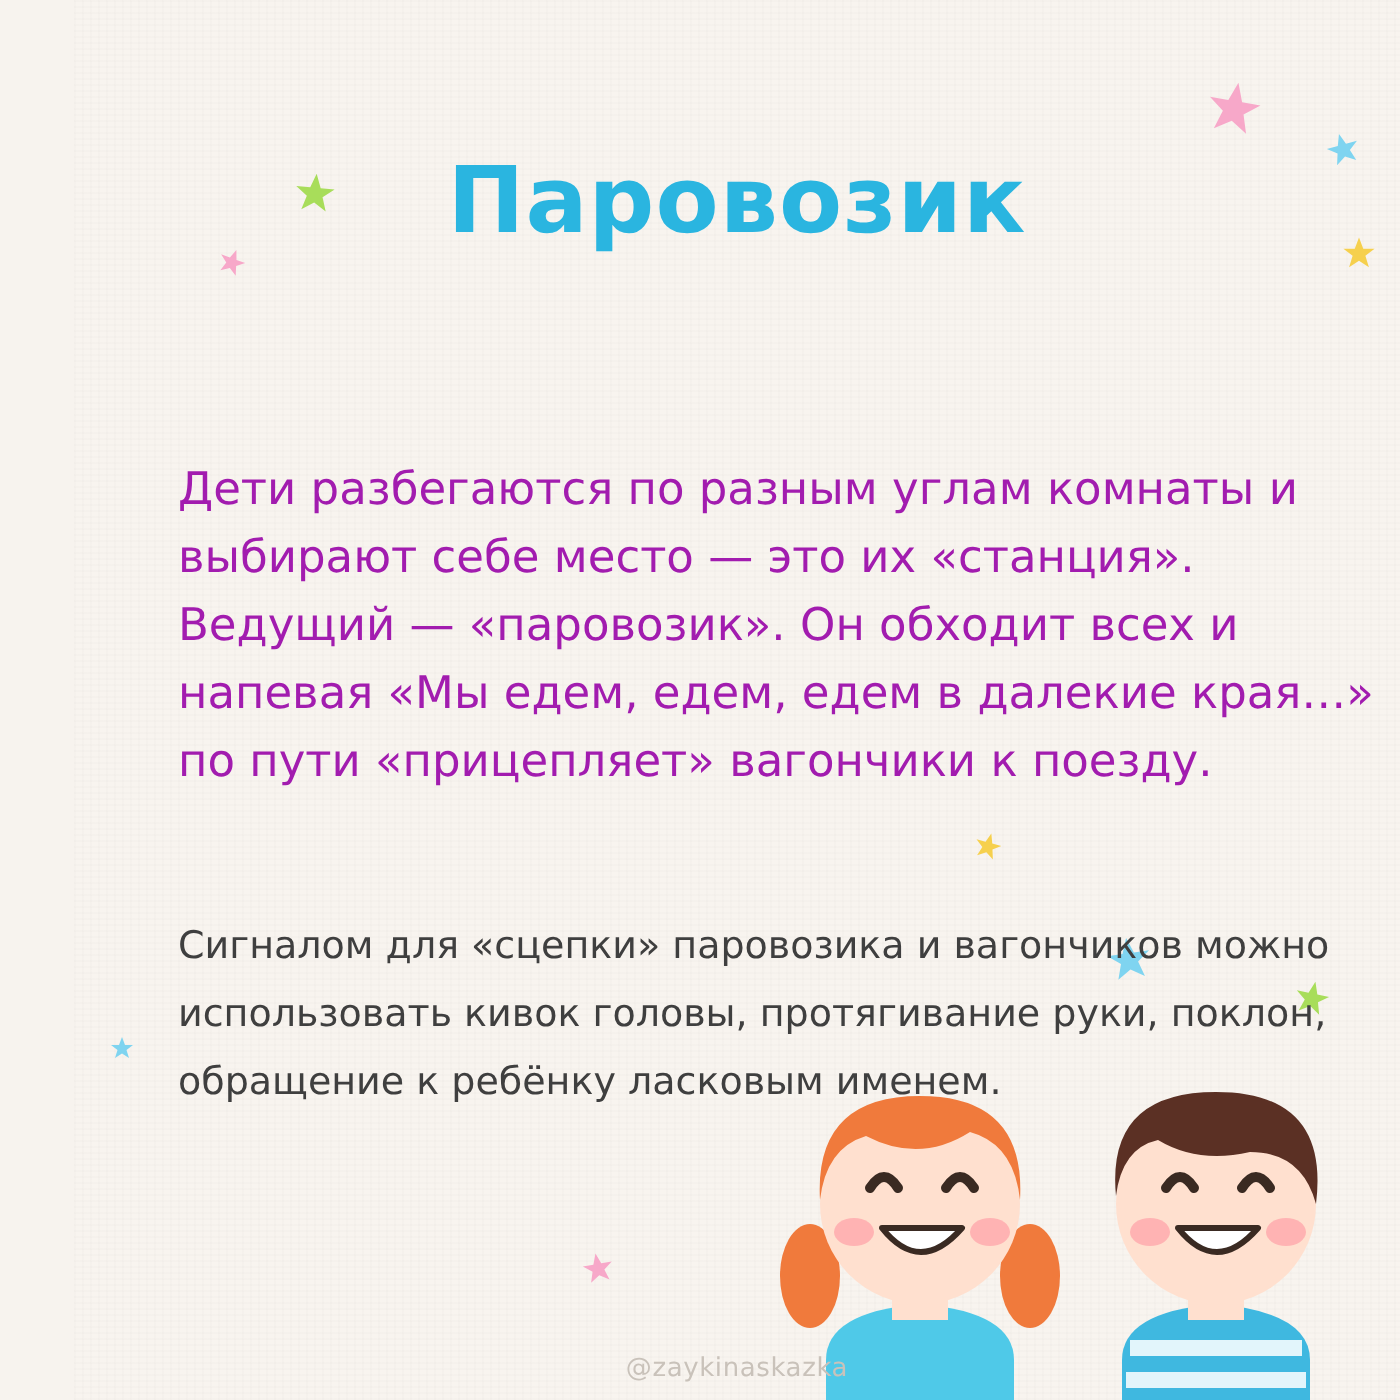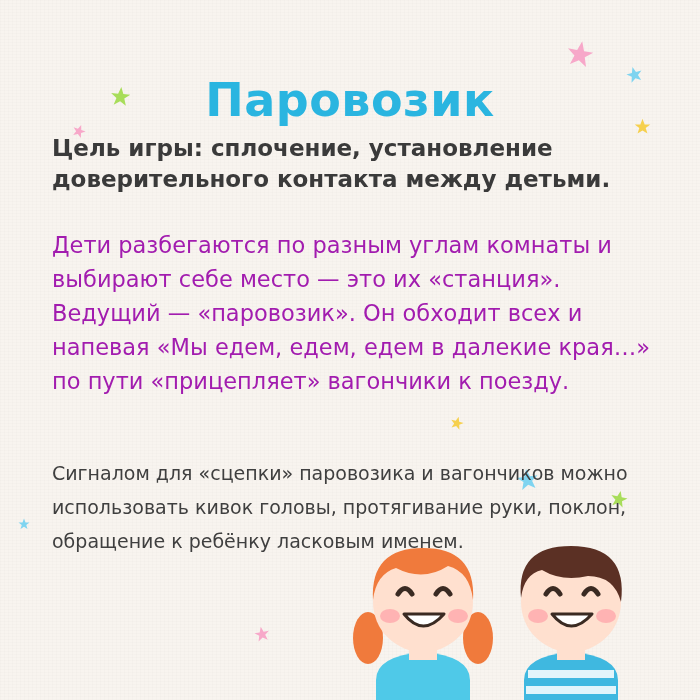--- a/index.html
+++ b/index.html
@@ -11,20 +11,21 @@
     height: 700px;
     background: #f7f3ee;
     font-family: "DejaVu Sans", sans-serif;
     overflow: hidden;
     position: relative;
   }
   .page {
     position: absolute;
     inset: 0;
     background: #f8f4ef;
+    margin-left: 37px;
   }
   
   .texture {
     position: absolute;
     inset: 0;
     background:
       repeating-linear-gradient(0deg, rgba(0,0,0,0.012) 0px, rgba(0,0,0,0.012) 1px, rgba(255,255,255,0) 1px, rgba(255,255,255,0) 3px),
       repeating-linear-gradient(90deg, rgba(0,0,0,0.010) 0px, rgba(0,0,0,0.010) 1px, rgba(255,255,255,0) 1px, rgba(255,255,255,0) 4px);
     pointer-events: none;
   }
@@ -146,21 +147,20 @@
       </svg>
   </span>
   <span class="star" style="left:18px; top:518px;">
     <svg width="12" height="12" viewBox="0 0 24 24">
         <path d="M12 1 L15 9 L23 9 L16.5 14 L19 22 L12 17.5 L5 22 L7.5 14 L1 9 L9 9 Z" fill="#7fd4f0"></path>
       </svg>
   </span>
 
   <h1 class="title">Паровозик</h1>
 
-  <div class="goal">Цель игры: сплочение, установление доверительного контакта между детьми.</div>
 
   <div class="body-text">Дети разбегаются по разным углам комнаты и выбирают себе место — это их «станция». Ведущий — «паровозик». Он обходит всех и напевая «Мы едем, едем, едем в далекие края…» по пути «прицепляет» вагончики к поезду.</div>
 
   <div class="body-text2">Сигналом для «сцепки» паровозика и вагончиков можно использовать кивок головы, протягивание руки, поклон, обращение к ребёнку ласковым именем.</div>
 
   <div class="kids">
     <svg width="330" height="170" viewBox="0 0 330 170">
 
       <g>
 
@@ -200,13 +200,14 @@
         <path d="M82 64 q7 -11 14 0" stroke="#3a2a22" stroke-width="5" fill="none" stroke-linecap="round"></path>
 
         <ellipse cx="36" cy="86" rx="10" ry="7" fill="#ffb3b3"></ellipse>
         <ellipse cx="104" cy="86" rx="10" ry="7" fill="#ffb3b3"></ellipse>
 
         <path d="M50 84 Q69 108 90 84 Z" fill="#ffffff" stroke="#3a2a22" stroke-width="3" stroke-linejoin="round"></path>
       </g>
     </svg>
   </div>
 
+  <div class="watermark">@zaykinaskazka</div>
 </div>
 
 </body></html>

